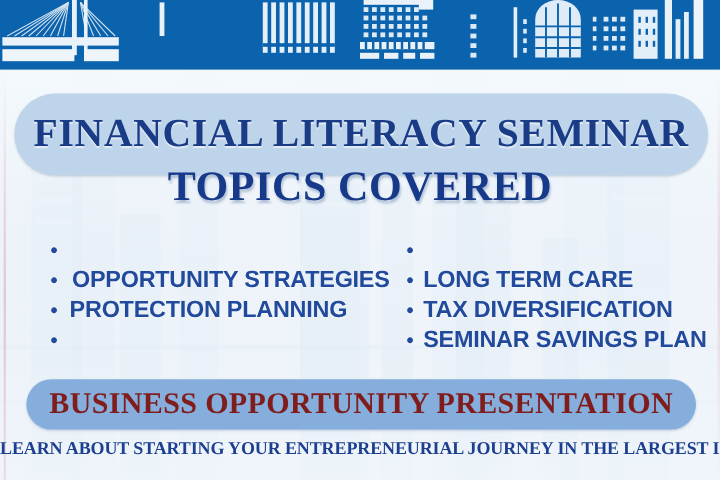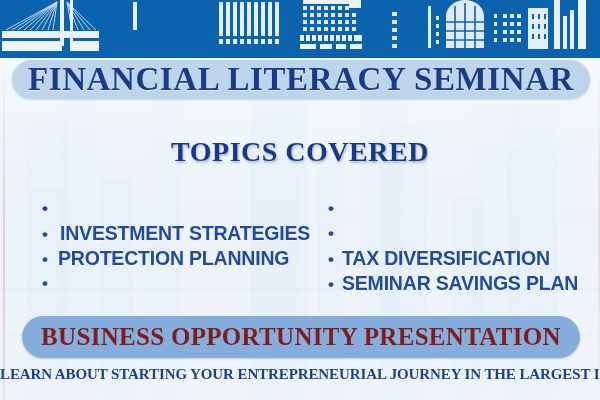--- a/index.html
+++ b/index.html
@@ -55,21 +55,21 @@
     background:#0b63ad;overflow:hidden;
   }
   .skyline-band svg{display:block;}
 
   
   .pill{
     position:absolute;display:flex;align-items:center;justify-content:center;
     border-radius:999px;text-align:center;white-space:nowrap;
   }
   #title-pill{
-    left:12px;top:60px;width:578px;height:39px;
+    left:12px;top:78px;width:578px;height:68px;
     background:#bed4ea;
     box-shadow:0 1px 2px rgba(120,140,165,.35);
   }
   #title-pill .txt{
     font-family:"Liberation Serif",serif;
     font-weight:700;font-size:33px;letter-spacing:.6px;
     color:#1a3c86;
     text-shadow:0 1px 1px rgba(255,255,255,.6);
   }
   #business-pill{
@@ -80,21 +80,21 @@
   #business-pill .txt{
     font-family:"Liberation Serif",serif;
     font-weight:700;font-size:25px;letter-spacing:.3px;
     color:#7f1d1d;
   }
 
   
   #topics-heading{
     position:absolute;left:0;top:136px;width:600px;text-align:center;
     font-family:"Liberation Serif",serif;
-    font-weight:700;font-size:28px;letter-spacing:.5px;
+    font-weight:700;font-size:35px;letter-spacing:.5px;
     color:#17398a;
     text-shadow:1px 2px 2px rgba(120,145,180,.55);
   }
 
   
   #topics-columns{
     position:absolute;left:0;top:196px;width:600px;height:104px;
     display:flex;
   }
   .topic-col{width:300px;}
@@ -340,37 +340,38 @@
   <div id="topics-heading">TOPICS COVERED</div>
 
   <div id="topics-columns">
 
     <div class="topic-col left">
       <div class="topic-item">
         <span class="dot">•</span>
       </div>
       <div class="topic-item">
         <span class="dot">•</span>
-        <span class="label">INVESTMENT STRATEGIES</span>
+        <span class="label">OPPORTUNITY STRATEGIES</span>
       </div>
       <div class="topic-item">
         <span class="dot">•</span>
         <span class="label">PROTECTION PLANNING</span>
       </div>
       <div class="topic-item">
         <span class="dot">•</span>
       </div>
     </div>
 
     <div class="topic-col right">
       <div class="topic-item">
         <span class="dot">•</span>
       </div>
       <div class="topic-item">
         <span class="dot">•</span>
+        <span class="label">LONG TERM CARE</span>
       </div>
       <div class="topic-item">
         <span class="dot">•</span>
         <span class="label">TAX DIVERSIFICATION</span>
       </div>
       <div class="topic-item">
         <span class="dot">•</span>
         <span class="label">SEMINAR SAVINGS PLAN</span>
       </div>
     </div>

